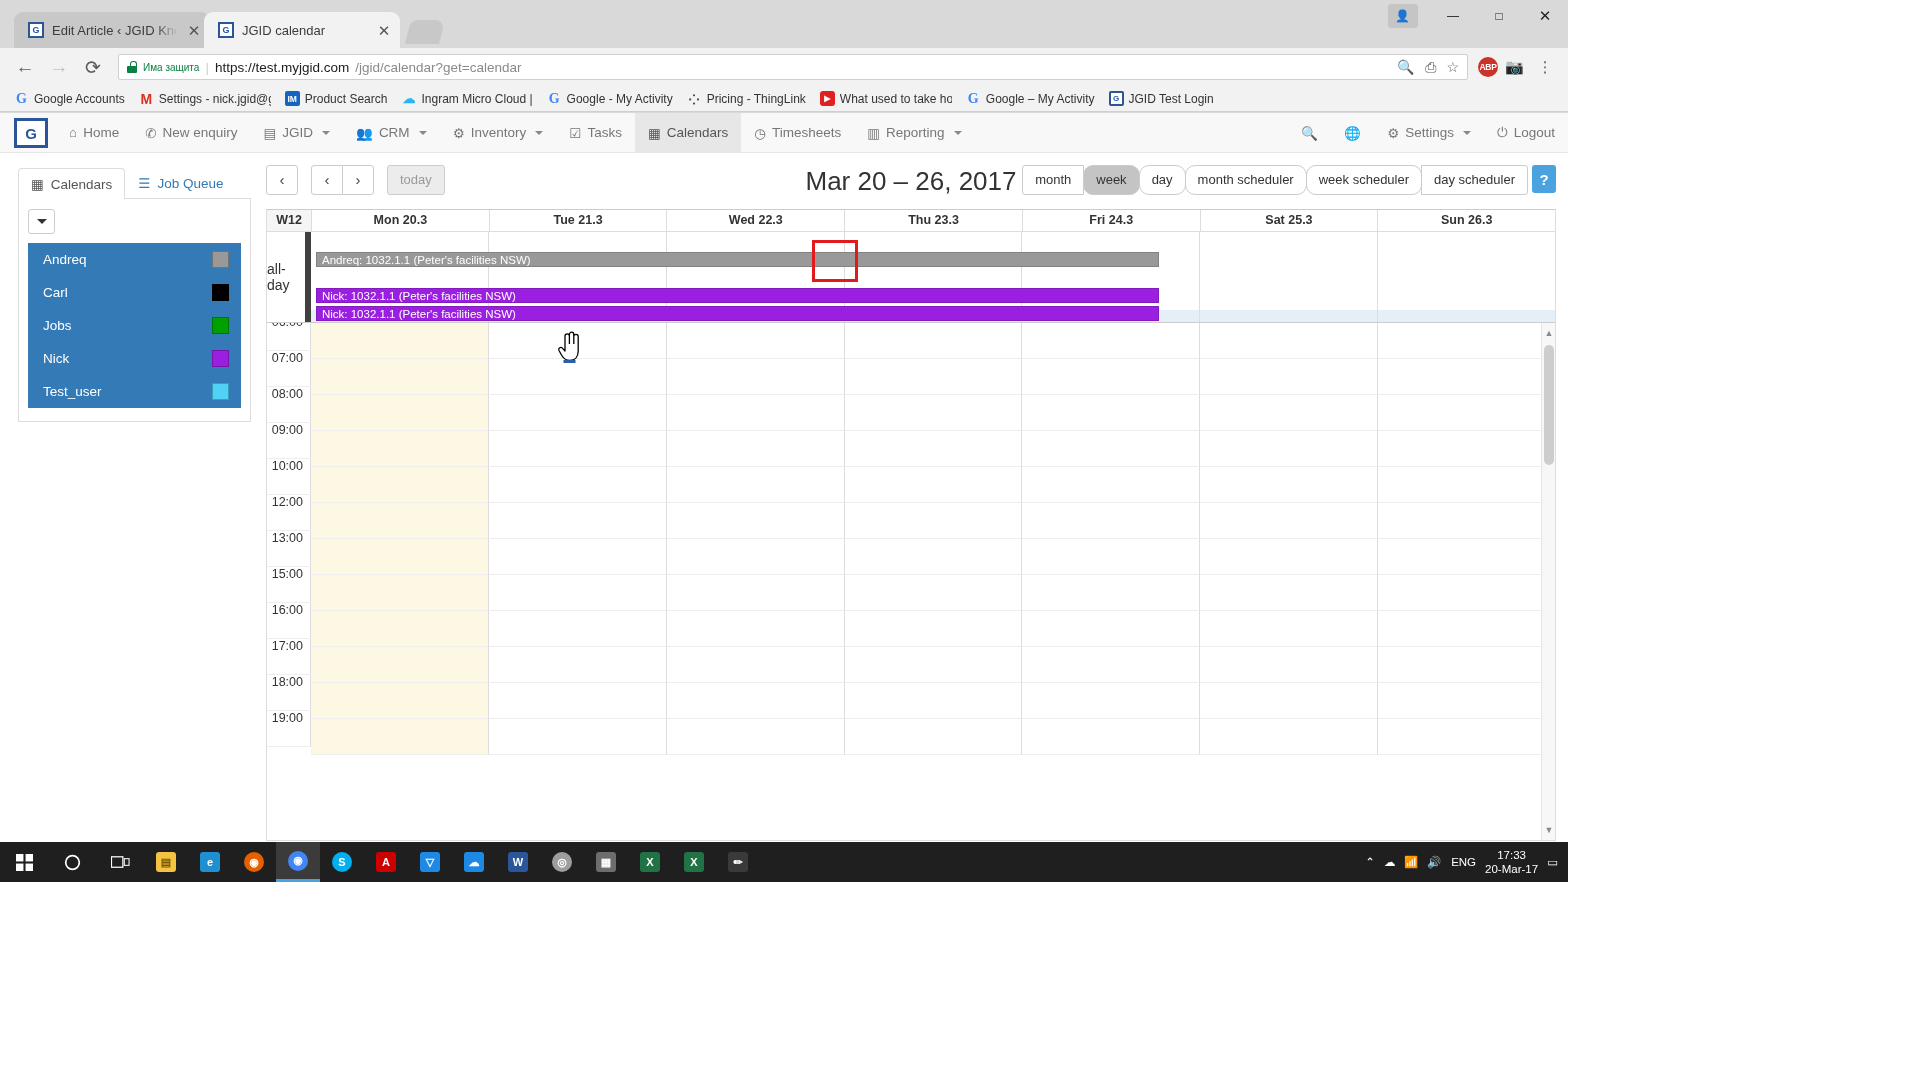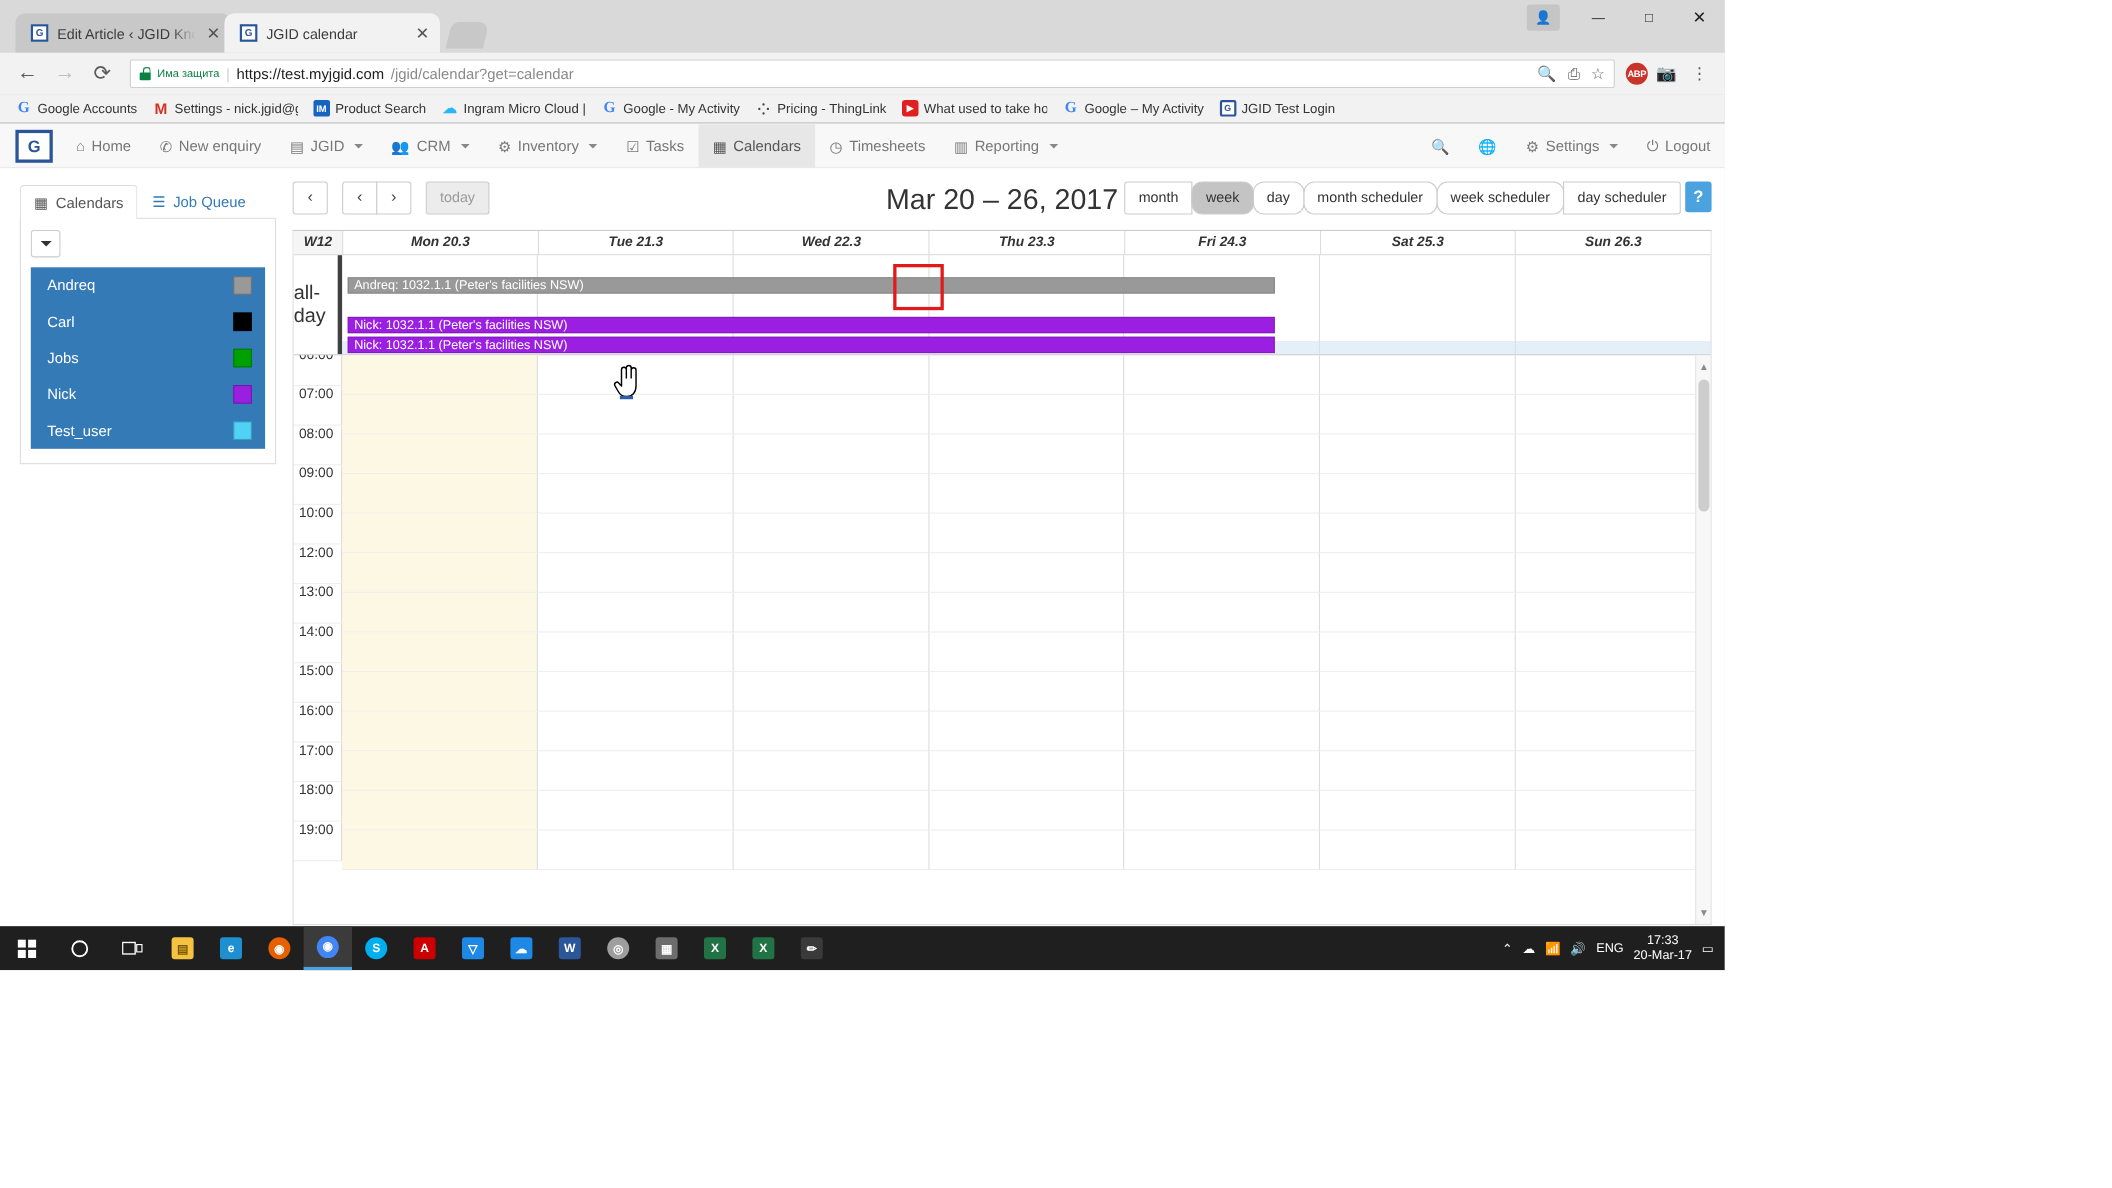--- a/index.html
+++ b/index.html
@@ -175,30 +175,30 @@
   .viewbtns .btn:last-child { border-radius: 0 3px 3px 0; }
   .viewbtns .btn.sel { background: #c4c4c4; color: #333; }
   .help-btn {
     position: absolute; right: 0; top: 4px; width: 24px; height: 28px;
     background: #4aa3df; color: #fff; font-size: 15px; font-weight: bold;
     display: flex; align-items: center; justify-content: center;
     border-radius: 3px;
   }
 
   .grid { position: relative; border: 1px solid #ddd; border-top: 1px solid #ccc; }
-  .daycols { display: flex; height: 22px; background: #fff; font-style: italic; }
+  .daycols { display: flex; height: 22px; background: #fff; }
   .daycol-h {
     flex: 1 1 0; text-align: center; font-size: 12.5px; font-weight: bold; color: #333;
     line-height: 21px; border-left: 1px solid #ddd; border-bottom: 1px solid #ddd;
   }
   .daycol-h.wk { flex: 0 0 44px; border-left: none; background: #f5f5f5; }
 
   .allday { position: relative; display: flex; min-height: 90px; }
   .allday-label {
-    flex: 0 0 44px; border-right: 4px solid #404040; font-size: 18px; color: #333;
+    flex: 0 0 44px; border-right: 6px solid #404040; font-size: 14px; color: #333;
     display: flex; align-items: center; justify-content: center;
   }
   .allday-cols { position: relative; flex: 1 1 auto; display: flex; }
   .allday-cols .cell { flex: 1 1 0; border-left: 1px solid #ddd; }
   .allday-cols .cell:first-child { border-left: none; }
   .events { position: absolute; inset: 0; padding-top: 2px; }
   .evt {
     position: absolute; height: 15px; line-height: 15px;
     font-size: 11.5px; color: #fff; padding-left: 5px; white-space: nowrap; overflow: hidden;
     border: 1px solid rgba(0,0,0,.15);
@@ -577,32 +577,20 @@
                   <div class="c mon"></div>
                     <div class="c"></div>
                     <div class="c"></div>
                     <div class="c"></div>
                     <div class="c"></div>
                     <div class="c"></div>
                     <div class="c"></div>
                 </div>
               </div>
               <div class="trow">
-                <div class="tlabel">14:00</div>
-                <div class="tcols">
-                  <div class="c mon"></div>
-                    <div class="c"></div>
-                    <div class="c"></div>
-                    <div class="c"></div>
-                    <div class="c"></div>
-                    <div class="c"></div>
-                    <div class="c"></div>
-                </div>
-              </div>
-              <div class="trow">
                 <div class="tlabel">15:00</div>
                 <div class="tcols">
                   <div class="c mon"></div>
                     <div class="c"></div>
                     <div class="c"></div>
                     <div class="c"></div>
                     <div class="c"></div>
                     <div class="c"></div>
                     <div class="c"></div>
                 </div>

